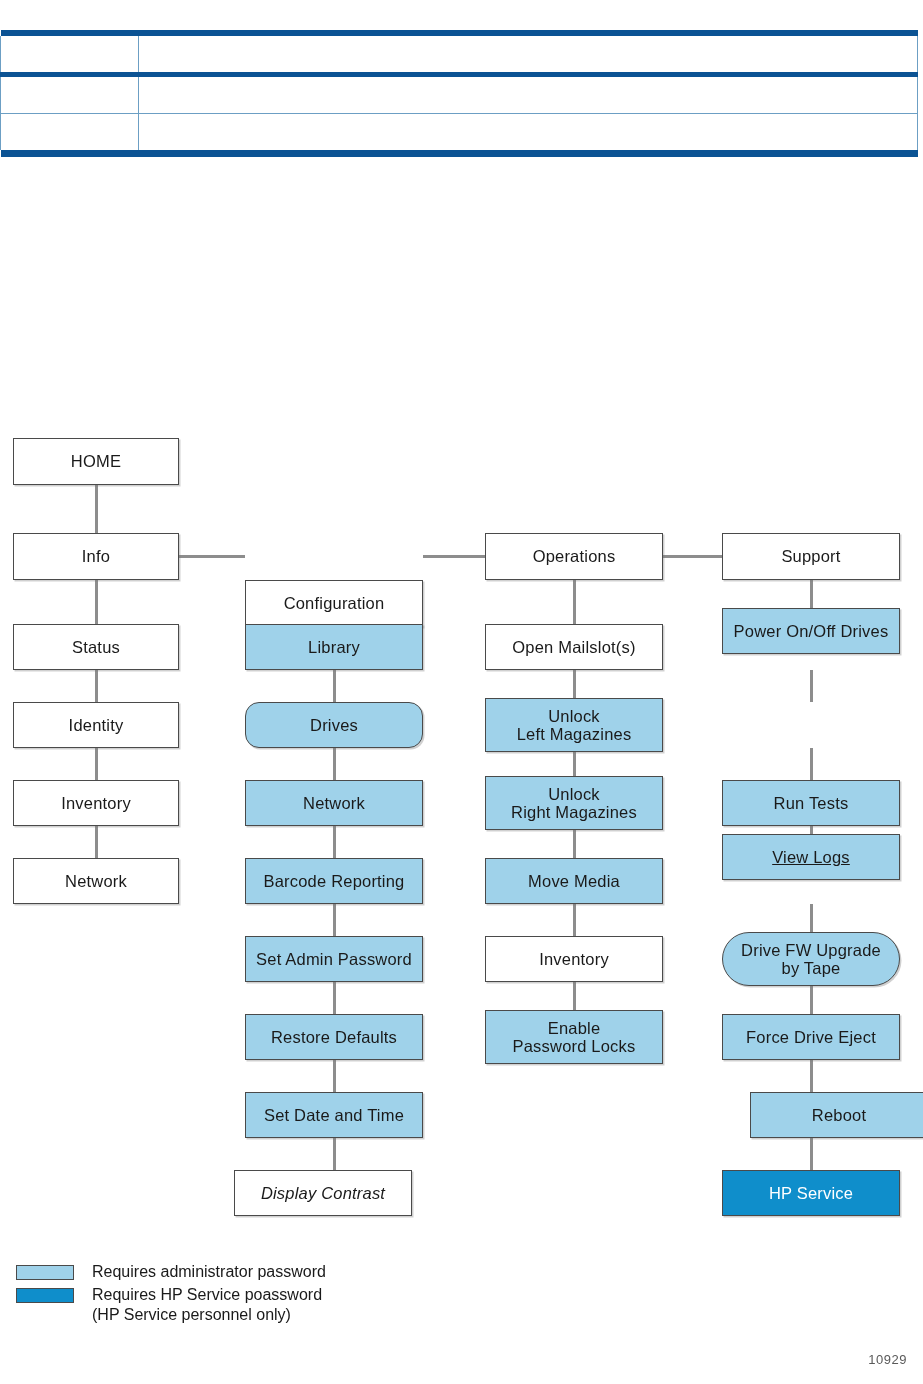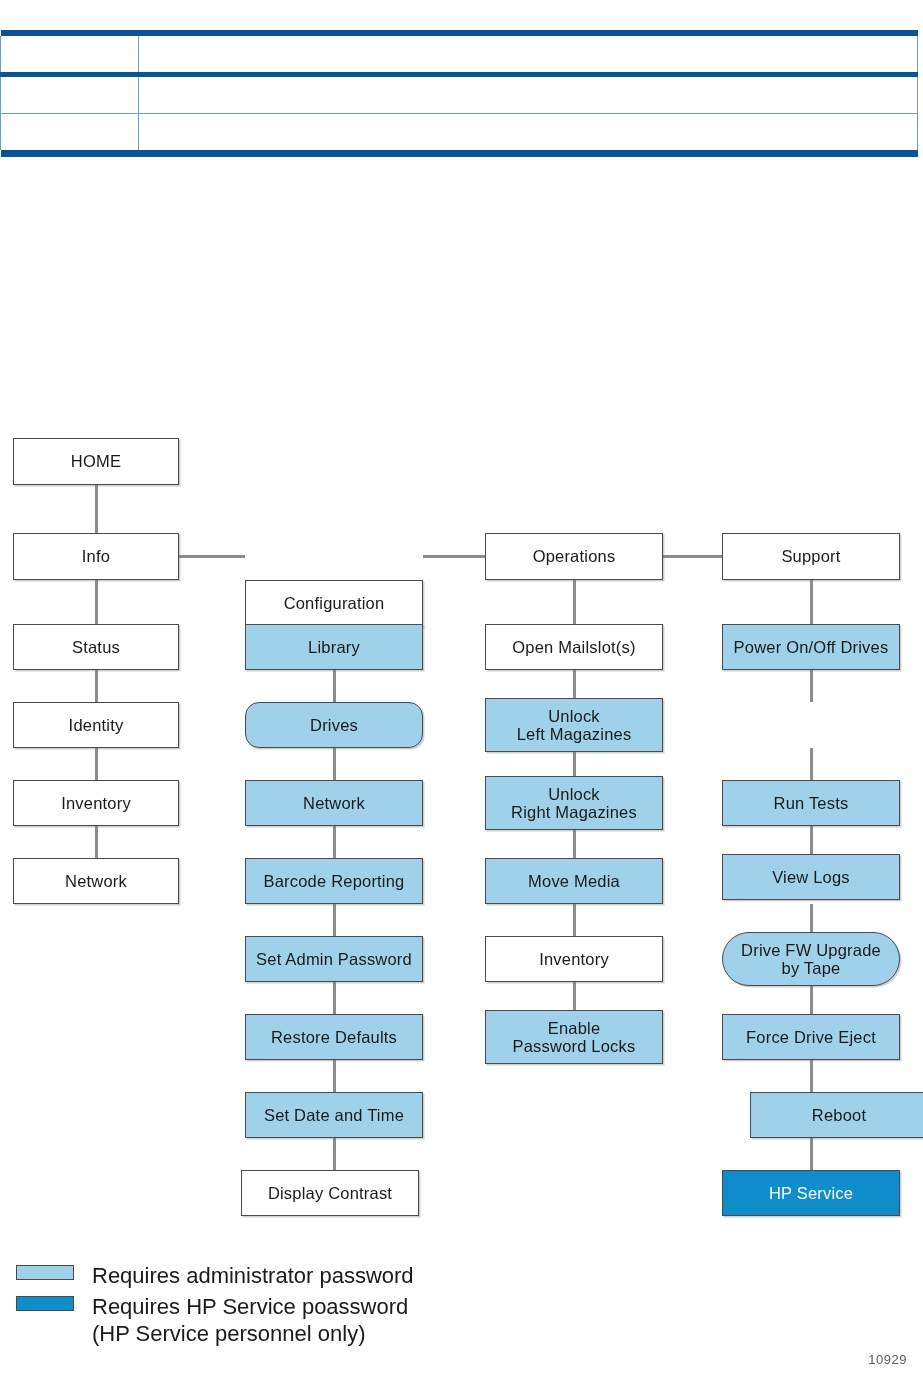--- a/index.html
+++ b/index.html
@@ -87,21 +87,21 @@
     z-index: 1;
   }
   .connector.v { width: 3px; }
   .connector.h { height: 3px; }
 
   
   #legend {
     position: absolute;
     left: 16px;
     top: 1262px;
-    font-size: 22px;
+    font-size: 16px;
     color: #1a1a1a;
     line-height: 1.25;
   }
   .legend-row {
     display: flex;
     align-items: flex-start;
     margin-bottom: 3px;
   }
   .swatch {
     width: 58px;
@@ -180,40 +180,40 @@
     <div class="node admin" style="left: 245px; top: 780px; width: 178px; height: 46px;">Network</div>
     <div class="connector v" style="left: 332.5px; top: 748px; height: 32px;"></div>
     <div class="node admin" style="left: 245px; top: 858px; width: 178px; height: 46px;">Barcode Reporting</div>
     <div class="connector v" style="left: 332.5px; top: 826px; height: 32px;"></div>
     <div class="node admin" style="left: 245px; top: 936px; width: 178px; height: 46px;">Set Admin Password</div>
     <div class="connector v" style="left: 332.5px; top: 904px; height: 32px;"></div>
     <div class="node admin" style="left: 245px; top: 1014px; width: 178px; height: 46px;">Restore Defaults</div>
     <div class="connector v" style="left: 332.5px; top: 982px; height: 32px;"></div>
     <div class="node admin" style="left: 245px; top: 1092px; width: 178px; height: 46px;">Set Date and Time</div>
     <div class="connector v" style="left: 332.5px; top: 1060px; height: 32px;"></div>
-    <div class="node" style="left: 241px; top: 1170px; width: 178px; height: 46px;">Display Contrast</div>
+    <div class="node" style="left: 234px; top: 1170px; width: 178px; height: 46px; font-style: italic;">Display Contrast</div>
     <div class="connector v" style="left: 332.5px; top: 1138px; height: 32px;"></div>
     <div class="node" style="left: 485px; top: 624px; width: 178px; height: 46px;">Open Mailslot(s)</div>
     <div class="connector v" style="left: 572.5px; top: 580px; height: 44px;"></div>
     <div class="node admin" style="left: 485px; top: 698px; width: 178px; height: 54px;">Unlock<br>Left Magazines</div>
     <div class="connector v" style="left: 572.5px; top: 670px; height: 28px;"></div>
     <div class="node admin" style="left: 485px; top: 776px; width: 178px; height: 54px;">Unlock<br>Right Magazines</div>
     <div class="connector v" style="left: 572.5px; top: 752px; height: 24px;"></div>
     <div class="node admin" style="left: 485px; top: 858px; width: 178px; height: 46px;">Move Media</div>
     <div class="connector v" style="left: 572.5px; top: 830px; height: 28px;"></div>
     <div class="node" style="left: 485px; top: 936px; width: 178px; height: 46px;">Inventory</div>
     <div class="connector v" style="left: 572.5px; top: 904px; height: 32px;"></div>
     <div class="node admin" style="left: 485px; top: 1010px; width: 178px; height: 54px;">Enable<br>Password Locks</div>
     <div class="connector v" style="left: 572.5px; top: 982px; height: 28px;"></div>
-    <div class="node admin" style="left: 722px; top: 624px; width: 178px; height: 46px;">Power On/Off Drives</div>
+    <div class="node admin" style="left: 722px; top: 608px; width: 178px; height: 46px;">Power On/Off Drives</div>
     <div class="connector v" style="left: 809.5px; top: 580px; height: 44px;"></div>
     <div class="connector v" style="left: 809.5px; top: 670px; height: 32px;"></div>
     <div class="node admin" style="left: 722px; top: 780px; width: 178px; height: 46px;">Run Tests</div>
     <div class="connector v" style="left: 809.5px; top: 748px; height: 32px;"></div>
-    <div class="node admin" style="left: 722px; top: 854px; width: 178px; height: 46px;">View Logs</div>
+    <div class="node admin" style="left: 722px; top: 834px; width: 178px; height: 46px; text-decoration: underline;">View Logs</div>
     <div class="connector v" style="left: 809.5px; top: 826px; height: 32px;"></div>
     <div class="node admin" style="left: 722px; top: 932px; width: 178px; height: 54px; border-radius: 27px;">Drive FW Upgrade<br>by Tape</div>
     <div class="connector v" style="left: 809.5px; top: 904px; height: 28px;"></div>
     <div class="node admin" style="left: 722px; top: 1014px; width: 178px; height: 46px;">Force Drive Eject</div>
     <div class="connector v" style="left: 809.5px; top: 986px; height: 28px;"></div>
     <div class="node admin" style="left: 706px; top: 1092px; width: 178px; height: 46px; margin-left: 44px;">Reboot</div>
     <div class="connector v" style="left: 809.5px; top: 1060px; height: 32px;"></div>
     <div class="node hpserv" style="left: 722px; top: 1170px; width: 178px; height: 46px;">HP Service</div>
     <div class="connector v" style="left: 809.5px; top: 1138px; height: 32px;"></div>
   </div>

